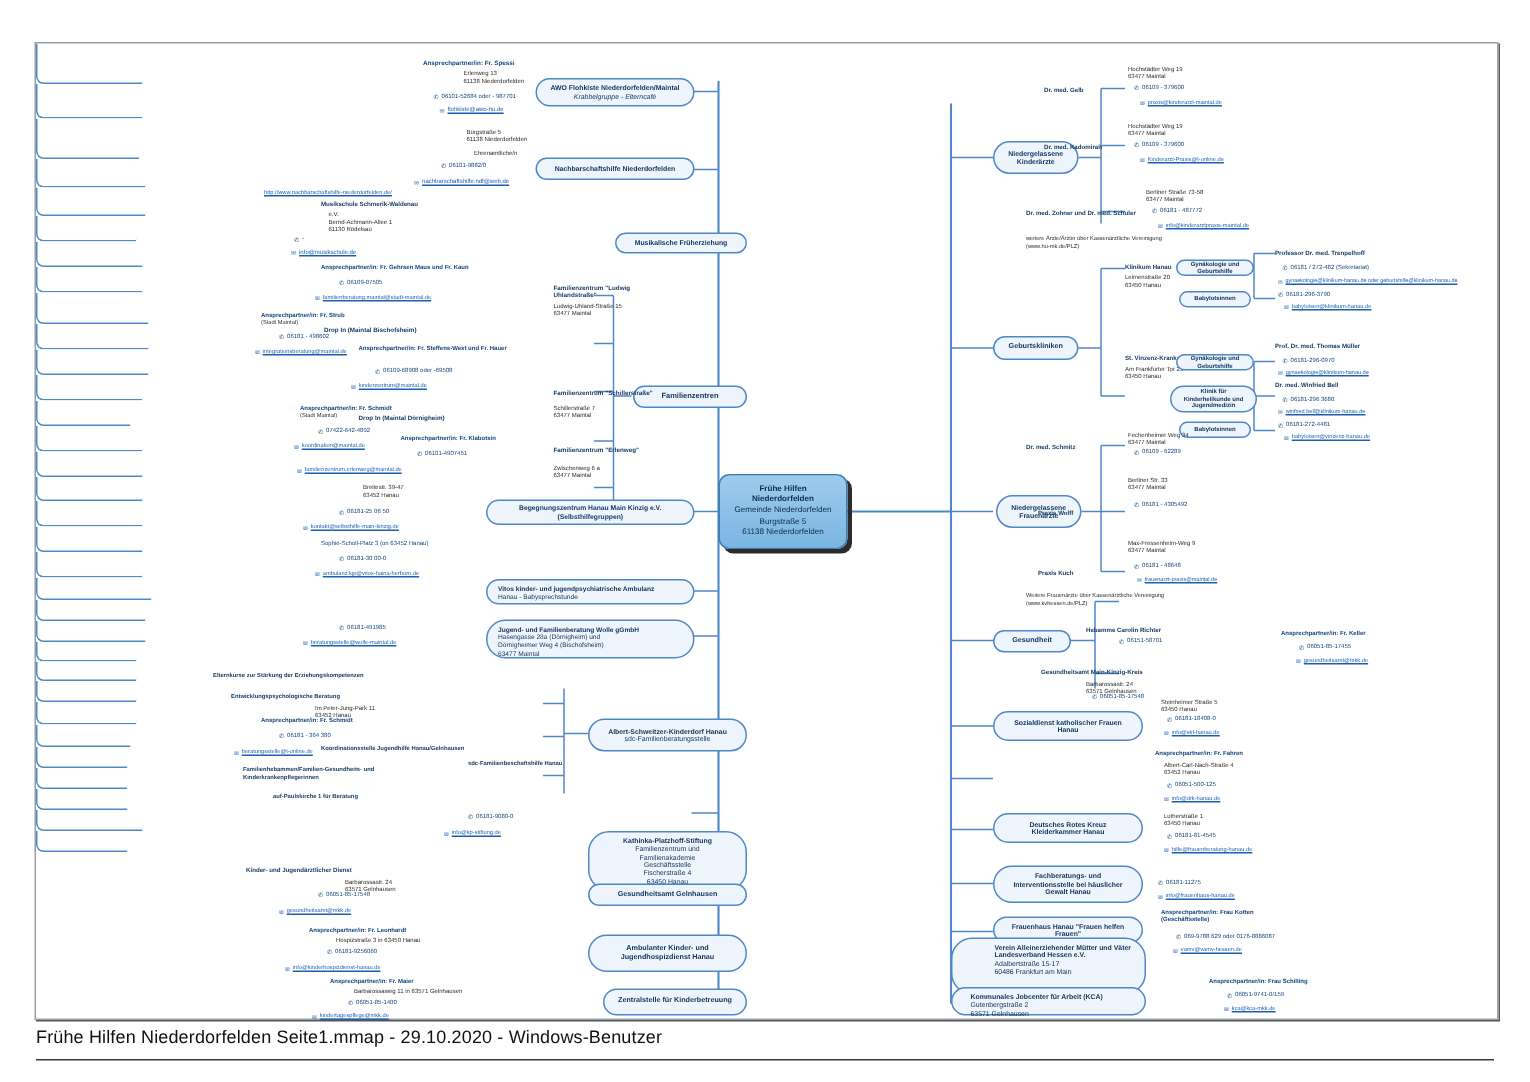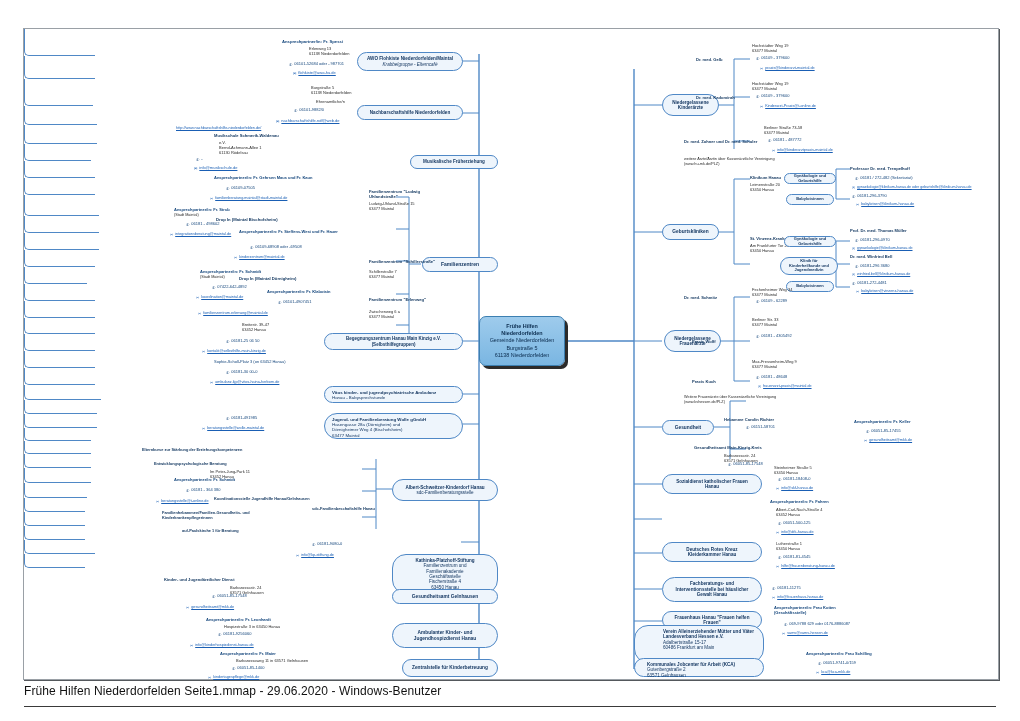--- a/index.html
+++ b/index.html
@@ -452,15 +452,15 @@
     <div class="phone" style="left:760px;top:592px;font-size:4px;"><span class="ic">✆</span><span>069-9788 629 oder 0176-8886087</span></div>
     <div class="mail" style="left:758px;top:602px;font-size:3.8px;"><span class="ic">✉</span><span>vamv@vamv-hessen.de</span></div>
 
     <div class="calltitle" style="left:782px;top:622px;font-size:4px;">Ansprechpartner/in: Frau Schilling</div>
     <div class="callout" style="left:788px;top:628px;width:60px;height:13px;border-radius:0 0 0 5px;"></div>
     <div class="phone" style="left:794px;top:631px;font-size:4px;"><span class="ic">✆</span><span>06051-9741-0/159</span></div>
     <div class="mail" style="left:792px;top:641px;font-size:3.8px;"><span class="ic">✉</span><span>kca@kca-mkk.de</span></div>
 
   </div>
 
-  <div id="statusbar">Frühe Hilfen Niederdorfelden Seite1.mmap - 29.06.2020 - Windows-Benutzer</div>
+  <div id="statusbar">Frühe Hilfen Niederdorfelden Seite1.mmap - 29.10.2020 - Windows-Benutzer</div>
   <div id="statusline"></div>
 </div>
 
 </body></html>

